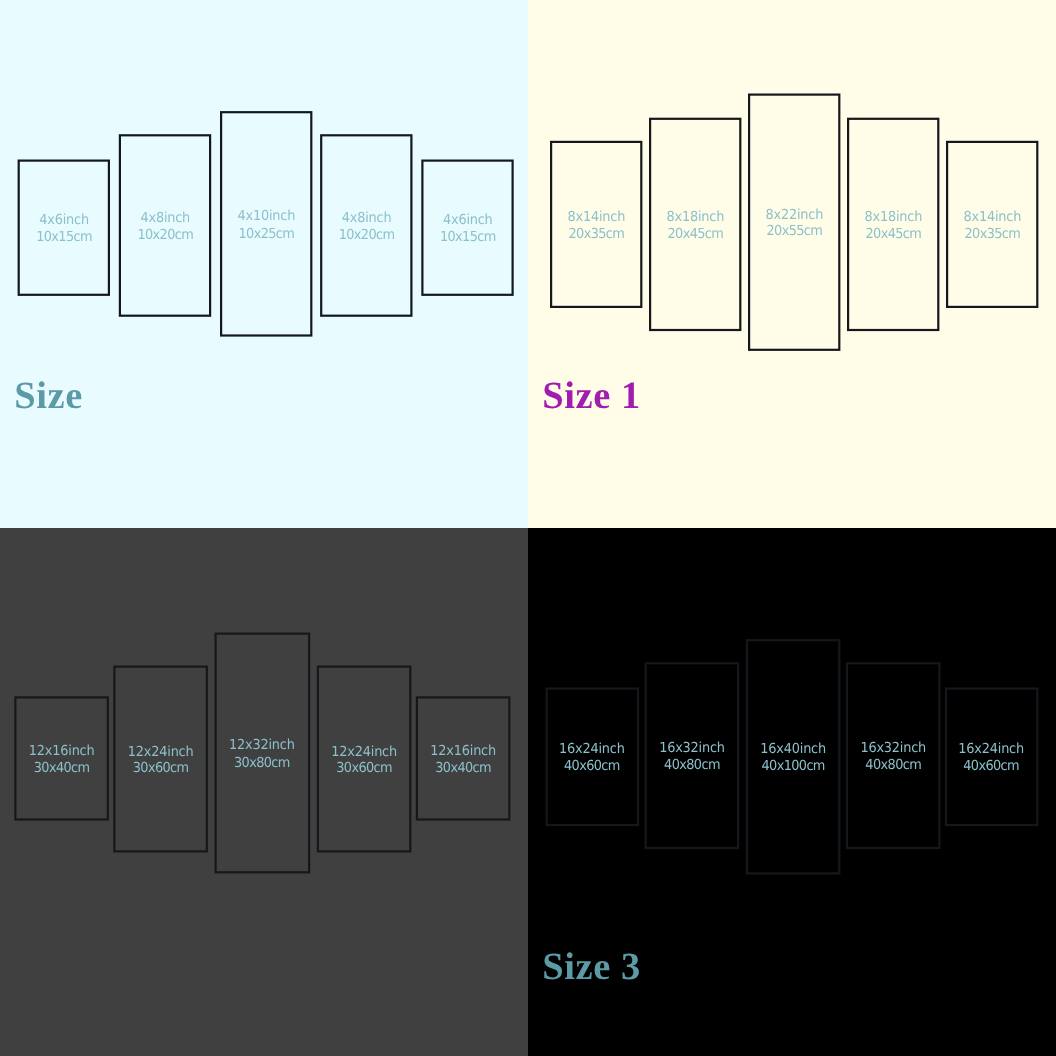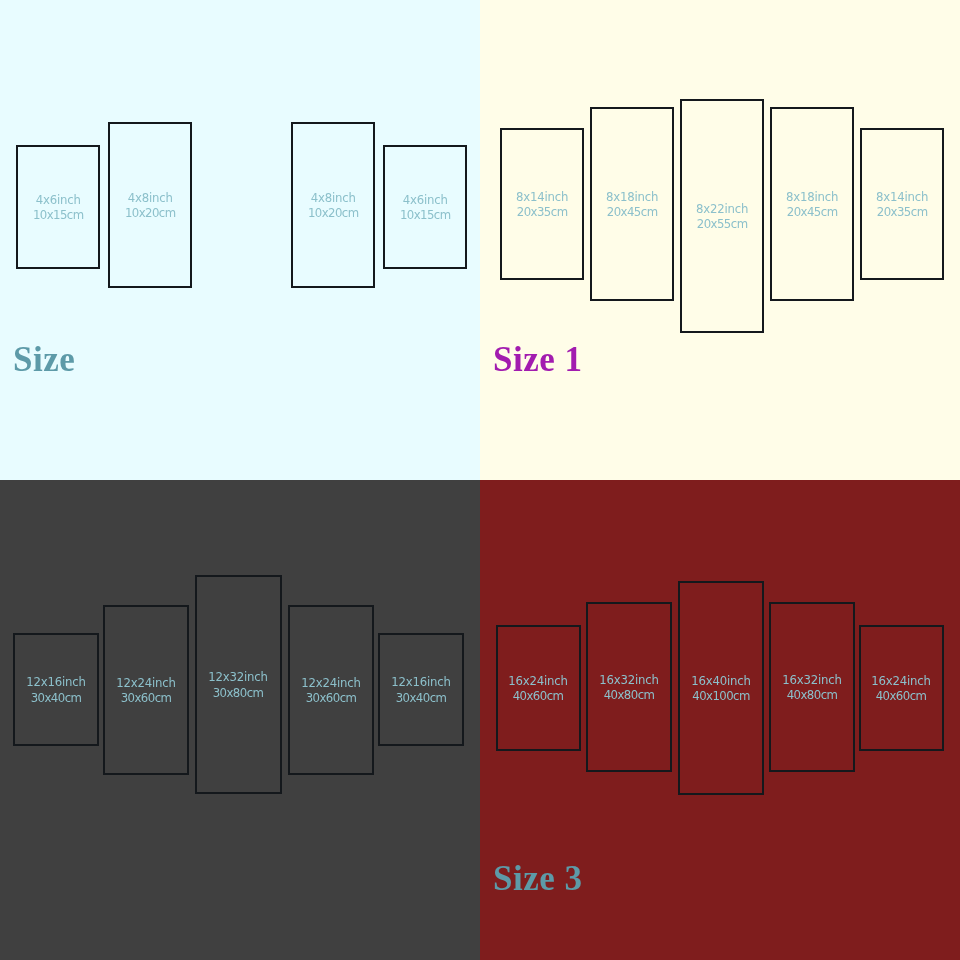--- a/index.html
+++ b/index.html
@@ -79,20 +79,26 @@
             <div class="ln1">4x6inch</div>
             <div class="ln2">10x15cm</div>
           </div>
         </div>
         <div class="panel" style="left: 108px; top: 122px; width: 84px; height: 166px; border-color: rgb(20, 24, 28);">
           <div class="panel-label" style="color: rgb(140, 192, 203);">
             <div class="ln1">4x8inch</div>
             <div class="ln2">10x20cm</div>
           </div>
         </div>
+        <div class="panel" style="left: 200px; top: 101px; width: 84px; height: 205px; border-color: rgb(20, 24, 28);">
+          <div class="panel-label" style="color: rgb(140, 192, 203);">
+            <div class="ln1">4x10inch</div>
+            <div class="ln2">10x25cm</div>
+          </div>
+        </div>
         <div class="panel" style="left: 291px; top: 122px; width: 84px; height: 166px; border-color: rgb(20, 24, 28);">
           <div class="panel-label" style="color: rgb(140, 192, 203);">
             <div class="ln1">4x8inch</div>
             <div class="ln2">10x20cm</div>
           </div>
         </div>
         <div class="panel" style="left: 383px; top: 145px; width: 84px; height: 124px; border-color: rgb(20, 24, 28);">
           <div class="panel-label" style="color: rgb(140, 192, 203);">
             <div class="ln1">4x6inch</div>
             <div class="ln2">10x15cm</div>
@@ -108,21 +114,21 @@
             <div class="ln1">8x14inch</div>
             <div class="ln2">20x35cm</div>
           </div>
         </div>
         <div class="panel" style="left: 110px; top: 107px; width: 84px; height: 194px; border-color: rgb(20, 24, 28);">
           <div class="panel-label" style="color: rgb(140, 192, 203);">
             <div class="ln1">8x18inch</div>
             <div class="ln2">20x45cm</div>
           </div>
         </div>
-        <div class="panel" style="left: 200px; top: 99px; width: 84px; height: 234px; border-color: rgb(20, 24, 28);">
+        <div class="panel" style="left: 200px; top: 85px; width: 84px; height: 234px; border-color: rgb(20, 24, 28);">
           <div class="panel-label" style="color: rgb(140, 192, 203);">
             <div class="ln1">8x22inch</div>
             <div class="ln2">20x55cm</div>
           </div>
         </div>
         <div class="panel" style="left: 290px; top: 107px; width: 84px; height: 194px; border-color: rgb(20, 24, 28);">
           <div class="panel-label" style="color: rgb(140, 192, 203);">
             <div class="ln1">8x18inch</div>
             <div class="ln2">20x45cm</div>
           </div>
@@ -163,21 +169,21 @@
           </div>
         </div>
         <div class="panel" style="left: 378px; top: 153px; width: 86px; height: 113px; border-color: rgb(20, 24, 28);">
           <div class="panel-label" style="color: rgb(140, 192, 203);">
             <div class="ln1">12x16inch</div>
             <div class="ln2">30x40cm</div>
           </div>
         </div>
       </div>
     </div>
-  <div class="quadrant" id="q3" style="background: #7f1d1d;">
+  <div class="quadrant" id="q3" style="background: #000000;">
       <div class="panels">
         <div class="panel" style="left: 16px; top: 145px; width: 85px; height: 126px; border-color: rgb(20, 24, 28);">
           <div class="panel-label" style="color: rgb(140, 192, 203);">
             <div class="ln1">16x24inch</div>
             <div class="ln2">40x60cm</div>
           </div>
         </div>
         <div class="panel" style="left: 106px; top: 122px; width: 86px; height: 170px; border-color: rgb(20, 24, 28);">
           <div class="panel-label" style="color: rgb(140, 192, 203);">
             <div class="ln1">16x32inch</div>

